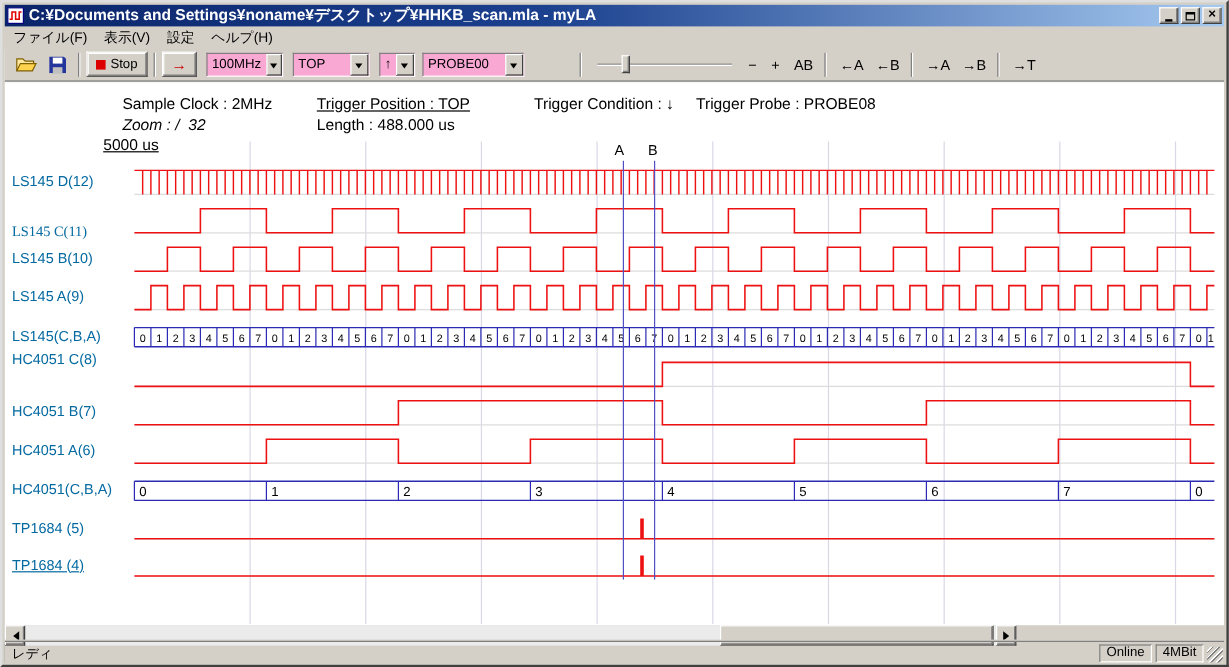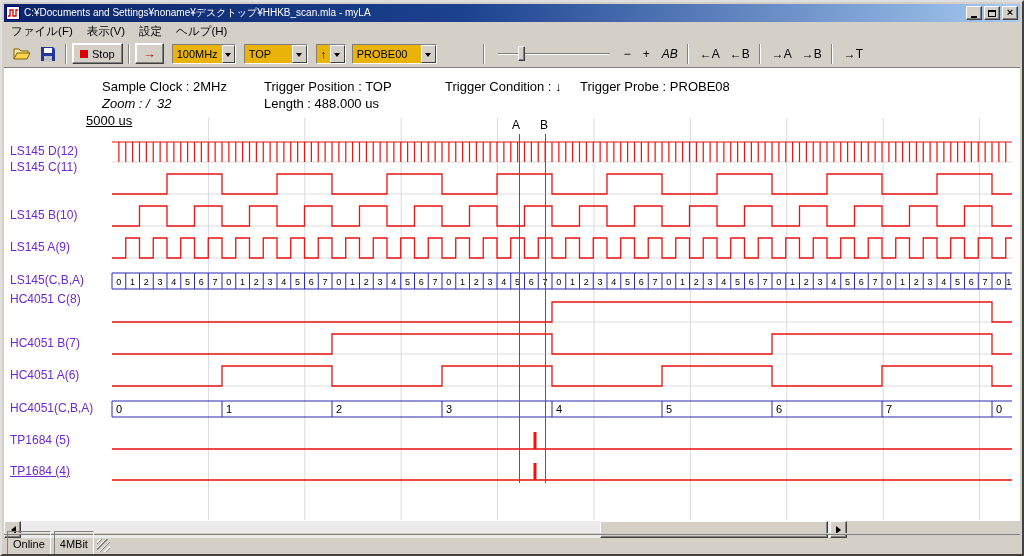--- a/index.html
+++ b/index.html
@@ -4,21 +4,21 @@
 <style>
   * { box-sizing: border-box; margin: 0; padding: 0; }
   html,body { width:1024px; height:556px; }
   body { position:relative; background:#d4d0c8; font-family:"Liberation Sans",sans-serif; overflow:hidden;
          border:2px solid; border-color:#dfdfdf #404040 #404040 #dfdfdf; }
 
   
   .titlebar{position:absolute;left:2px;right:2px;top:2px;height:18px;
     background:linear-gradient(90deg,#0a246a 0%,#1c418f 45%,#a6caf0 100%);
     display:flex;align-items:center;padding:0 2px;z-index:6;}
-  .title-text{color:#fff;font-size:10px;font-weight:normal;margin-left:4px;white-space:nowrap;overflow:hidden;flex:1;}
+  .title-text{color:#fff;font-size:13px;font-weight:bold;margin-left:4px;white-space:nowrap;overflow:hidden;flex:1;}
   .tb-btns{display:flex;gap:2px;}
   .wbtn{width:16px;height:14px;background:#d4d0c8;border:1px solid;border-color:#fff #404040 #404040 #fff;
     box-shadow:inset -1px -1px 0 #808080;display:flex;align-items:center;justify-content:center;cursor:default;}
   .glyph-min{width:6px;height:2px;background:#000;margin-top:7px;}
   .glyph-max{width:8px;height:7px;border:1px solid #000;border-top-width:2px;}
   .glyph-close{font-weight:bold;font-size:11px;line-height:1;margin-top:-1px;}
 
   
   .menubar{position:absolute;left:2px;right:2px;top:20px;height:18px;display:flex;align-items:center;
     font-size:11.5px;z-index:6;}
@@ -26,59 +26,59 @@
 
   
   .toolbar{position:absolute;left:2px;right:2px;top:38px;height:28px;display:flex;align-items:center;
     font-size:11px;z-index:6;border-bottom:1px solid #808080;box-shadow:0 1px 0 #fff;}
   .tbtn{width:24px;height:22px;display:flex;align-items:center;justify-content:center;background:none;border:none;}
   .sep{width:2px;height:20px;border-left:1px solid #808080;border-right:1px solid #fff;margin:0 5px;flex:none;}
   .btn3d{display:flex;align-items:center;gap:4px;background:#d4d0c8;border:1px solid;border-color:#fff #404040 #404040 #fff;
     box-shadow:inset -1px -1px 0 #808080,inset 1px 1px 0 #fff;padding:2px 7px;font-size:11px;height:21px;font-family:inherit;}
   .stopsq{width:8px;height:8px;background:#dd0000;display:inline-block;}
   .run-arrow{color:#cc0000;font-weight:bold;font-size:13px;line-height:1;}
-  .combo{display:inline-flex;height:20px;border:1px solid;border-color:#808080 #fff #fff #808080;background:#eab308;
+  .combo{display:inline-flex;height:20px;border:1px solid;border-color:#808080 #fff #fff #808080;background:#f9a8d4;
     align-items:center;margin-left:8px;flex:none;}
   .combo-val{font-size:11px;padding:0 4px;white-space:nowrap;flex:1;}
   .combo-arrow{width:15px;height:18px;background:#d4d0c8;border:1px solid;border-color:#fff #404040 #404040 #fff;
     display:flex;align-items:flex-start;justify-content:center;}
   .combo-arrow::after{content:"";width:0;height:0;border:3px solid transparent;border-top:4px solid #000;margin-top:7px;}
   .w64{width:64px;} .w30{width:30px;} .w68{width:85px;}
   .slider{position:relative;width:112px;height:20px;margin-left:46px;flex:none;}
   .groove{position:absolute;left:0;right:0;top:9px;height:0;border-top:1px solid #808080;border-bottom:1px solid #fff;}
   .sthumb{position:absolute;left:20px;top:2px;width:7px;height:15px;background:#d4d0c8;border:1px solid;
     border-color:#fff #404040 #404040 #fff;box-shadow:inset -1px -1px 0 #808080;}
   .flat{background:none;border:none;font-size:12px;padding:2px 4px;margin-left:6px;font-family:inherit;white-space:nowrap;}
 
   
   .client-bg{position:absolute;left:2px;right:2px;top:67px;height:452px;background:#fff;z-index:0;}
   svg.wave{position:absolute;left:0;top:0;width:1024px;height:556px;z-index:1;pointer-events:none;}
   .info{position:absolute;font-size:13px;color:#000;z-index:2;white-space:pre;}
-  .i-sample{left:100px;top:77px;} .i-trigpos{left:262px;top:77px;} .i-trigcond{left:443px;top:77px;}
+  .i-sample{left:100px;top:77px;} .i-trigpos{left:262px;top:77px;text-decoration:underline;} .i-trigcond{left:443px;top:77px;}
   .i-trigprobe{left:578px;top:77px;} .i-zoom{left:100px;top:94px;font-style:italic;} .i-length{left:262px;top:94px;}
   .i-timediv{left:84px;top:111px;text-decoration:underline;}
-  .chlabel{position:absolute;left:8px;font-size:12px;color:#6d28d9;z-index:2;white-space:nowrap;}
+  .chlabel{position:absolute;left:8px;font-size:12px;color:#0369a1;z-index:2;white-space:nowrap;}
   .cursor-label{position:absolute;top:116px;font-size:12px;z-index:3;}
   .cursor-line{position:absolute;width:1px;z-index:3;}
 
   
   .hscroll{position:absolute;left:2px;top:519px;width:843px;height:17px;background:#ebebeb;z-index:6;display:flex;}
   .sbtn{width:17px;height:17px;background:#d4d0c8;border:1px solid;border-color:#fff #404040 #404040 #fff;
     box-shadow:inset -1px -1px 0 #808080;display:flex;align-items:center;justify-content:center;flex:none;}
   .track{position:relative;flex:1;}
   .thumb{position:absolute;left:579px;top:0;width:228px;height:17px;background:#d4d0c8;border:1px solid;
     border-color:#fff #404040 #404040 #fff;box-shadow:inset -1px -1px 0 #808080;}
   .tri-left{width:0;height:0;border:4px solid transparent;border-right:5px solid #000;margin-left:-3px;}
   .tri-right{width:0;height:0;border:4px solid transparent;border-left:5px solid #000;margin-right:-3px;}
 
   
   .statusbar{position:absolute;left:2px;right:2px;bottom:1px;height:18px;z-index:6;font-size:11px;
     display:flex;align-items:center;box-shadow:0 -1px 0 #808080,0 -2px 0 #d4d0c8;}
   .sb-left{margin-left:6px;flex:1;}
-  .sb-panel{border:1px solid;border-color:#808080 #fff #fff #808080;padding:0 5px;margin-left:3px;height:26px;
+  .sb-panel{border:1px solid;border-color:#808080 #fff #fff #808080;padding:0 5px;margin-left:3px;height:15px;
     display:flex;align-items:center;}
   .grip{width:13px;height:13px;margin:2px 1px 0 3px;
     background:repeating-linear-gradient(135deg,#d4d0c8 0 2px,#fff 2px 3px,#808080 3px 4px);}
 </style>
 </head>
 <body>
 
 <div class="client-bg"></div>
 
 <svg class="wave" xmlns="http://www.w3.org/2000/svg">
@@ -334,42 +334,42 @@
     <span class="combo-val">PROBE00</span>
     <span class="combo-arrow"></span>
   </span>
   <span class="sep" style="margin-left:46px;"></span>
   <span class="slider" style="margin-left:8px;">
     <span class="groove"></span>
     <span class="sthumb"></span>
   </span>
   <button class="flat" style="margin-left:10px;">−</button>
   <button class="flat" style="margin-left:4px;">+</button>
-  <button class="flat" style="margin-left:4px;font-style:italic;">AB</button>
+  <button class="flat" style="margin-left:4px;">AB</button>
   <span class="sep"></span>
   <button class="flat" style="margin-left:2px;">←A</button>
   <button class="flat" style="margin-left:2px;">←B</button>
   <span class="sep"></span>
   <button class="flat" style="margin-left:2px;">→A</button>
   <button class="flat" style="margin-left:2px;">→B</button>
   <span class="sep"></span>
   <button class="flat" style="margin-left:2px;">→T</button>
 </div>
 
 <div class="info i-sample">Sample Clock : 2MHz</div>
 <div class="info i-trigpos">Trigger Position : TOP</div>
 <div class="info i-trigcond">Trigger Condition : ↓</div>
 <div class="info i-trigprobe">Trigger Probe : PROBE08</div>
 <div class="info i-zoom">Zoom : /  32</div>
 <div class="info i-length">Length : 488.000 us</div>
 <div class="info i-timediv">5000 us</div>
 
 <div>
     <div class="chlabel" style="top: 142px;">LS145 D(12)</div>
-    <div class="chlabel" style="top: 158px;">LS145 C(11)</div>
+    <div class="chlabel" style="top: 184px; font-family: Liberation Serif, serif;">LS145 C(11)</div>
     <div class="chlabel" style="top: 206px;">LS145 B(10)</div>
     <div class="chlabel" style="top: 238px;">LS145 A(9)</div>
     <div class="chlabel" style="top: 271px;">LS145(C,B,A)</div>
     <div class="chlabel" style="top: 290px;">HC4051 C(8)</div>
     <div class="chlabel" style="top: 334px;">HC4051 B(7)</div>
     <div class="chlabel" style="top: 366px;">HC4051 A(6)</div>
     <div class="chlabel" style="top: 399px;">HC4051(C,B,A)</div>
     <div class="chlabel" style="top: 430.5px;">TP1684 (5)</div>
     <div class="chlabel" style="top: 461.5px; text-decoration: underline;">TP1684 (4)</div>
   </div>
@@ -385,16 +385,17 @@
     </span>
   <span class="track">
     <span class="thumb"></span>
   </span>
   <span class="sbtn">
       <span class="tri-right"></span>
     </span>
 </div>
 
 <div class="statusbar">
+  <span class="sb-left">レディ</span>
   <span class="sb-panel">Online</span>
   <span class="sb-panel">4MBit</span>
   <span class="grip"></span>
 </div>
 
 </body></html>

